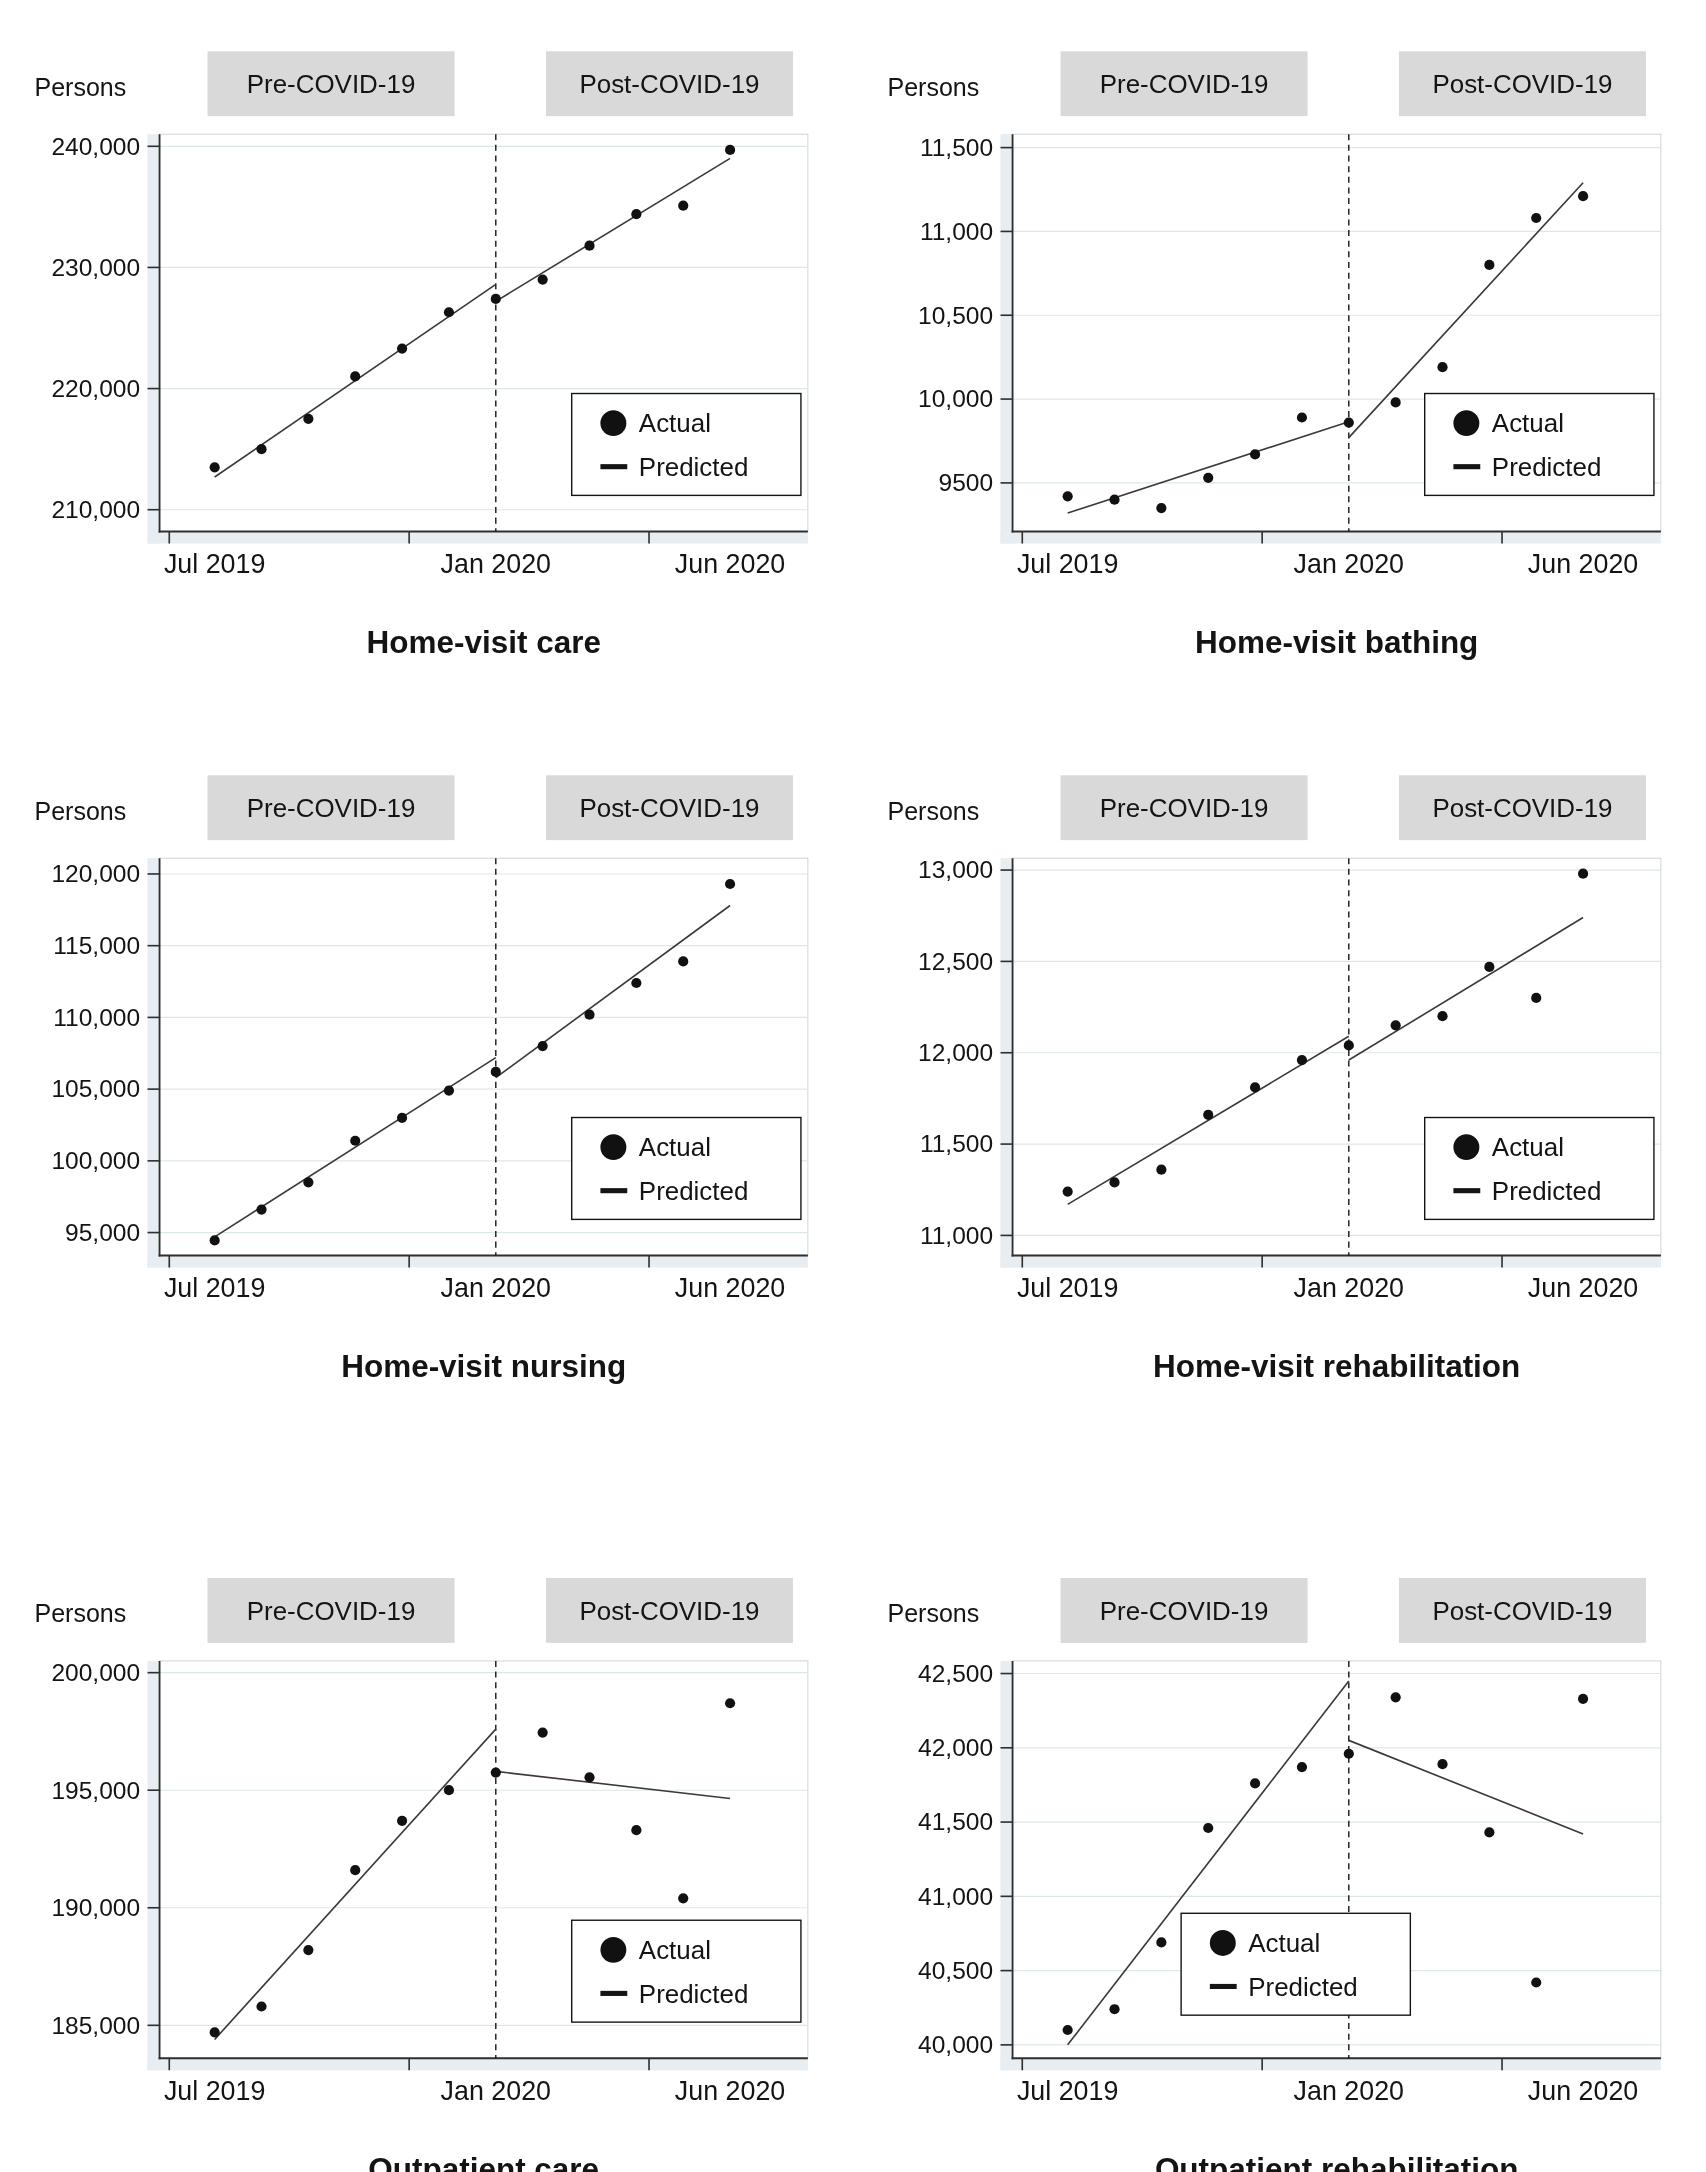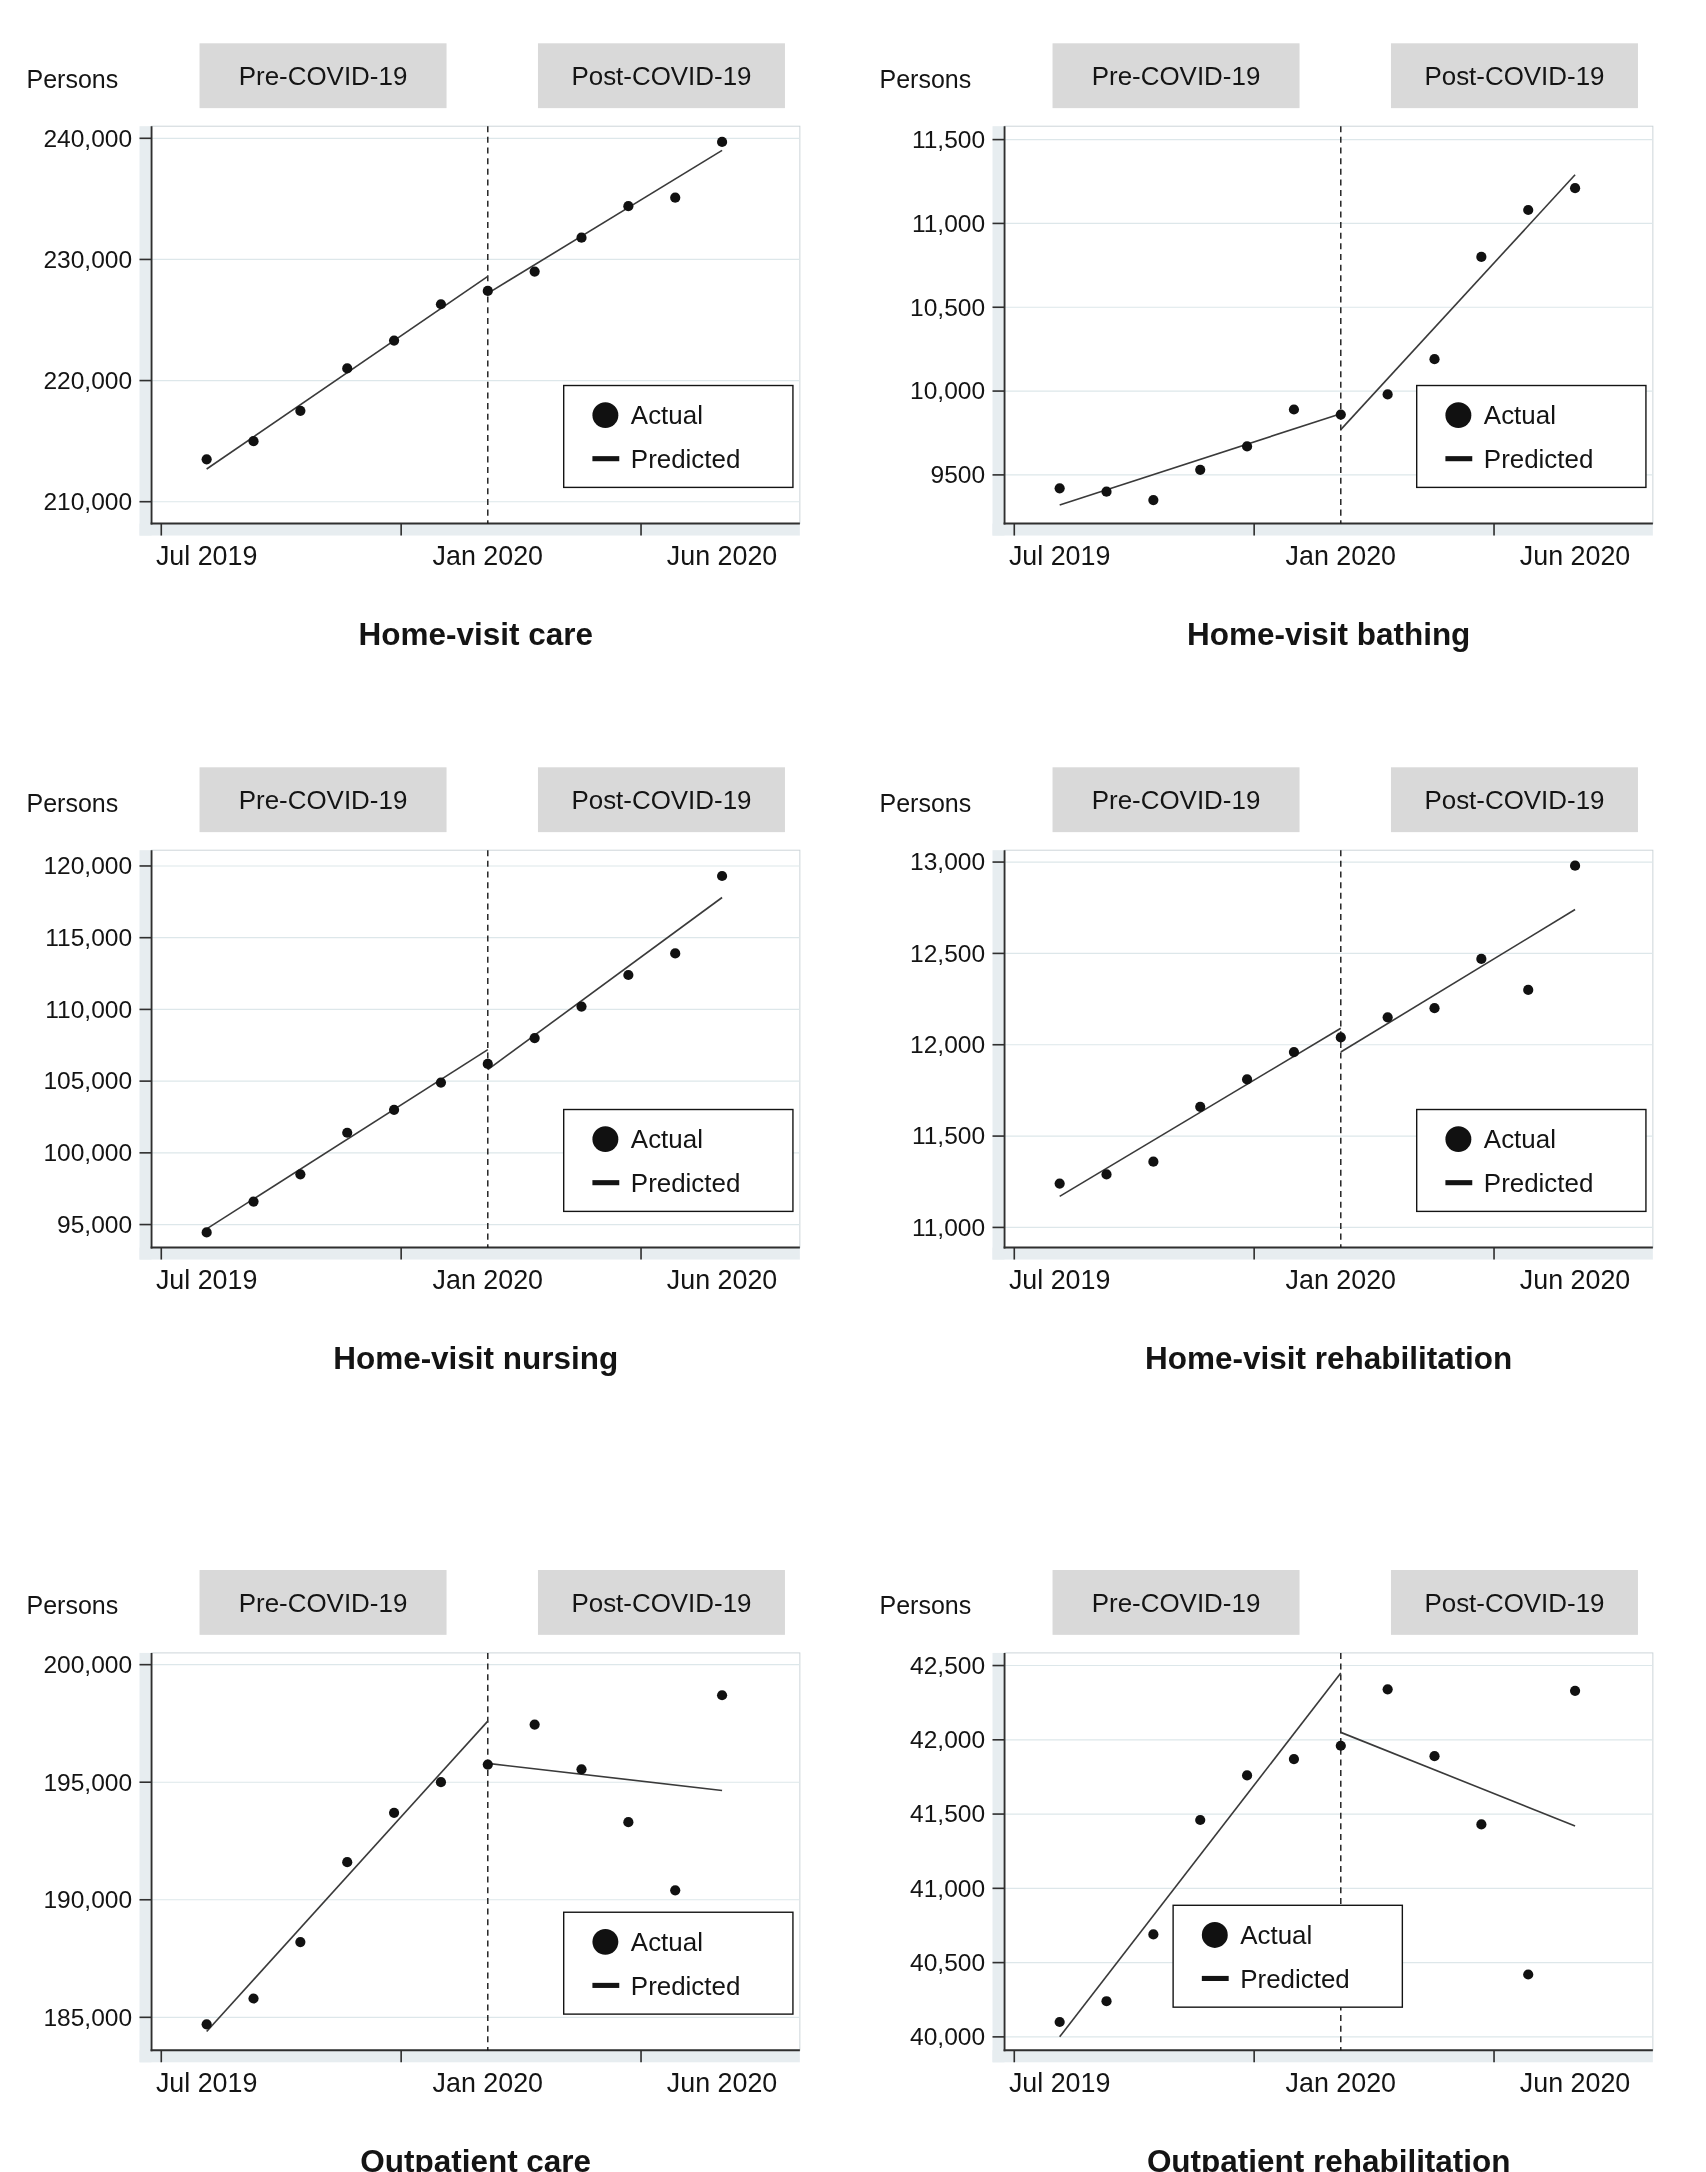--- a/index.html
+++ b/index.html
@@ -13,21 +13,21 @@
   .figure-grid {
     display: grid;
     grid-template-columns: 853px 854px;
     grid-template-rows: 724px 724px 724px;
     width: 1707px;
     height: 2172px;
     background: #ffffff;
   }
   figure.panel {
     margin: 0;
-    padding: 8px;
+    padding: 16px;
     position: relative;
   }
   svg.chart {
     display: block;
     width: 853px;
     height: 724px;
   }
   svg.chart text {
     font-family: "Liberation Sans", sans-serif;
     fill: #141414;

